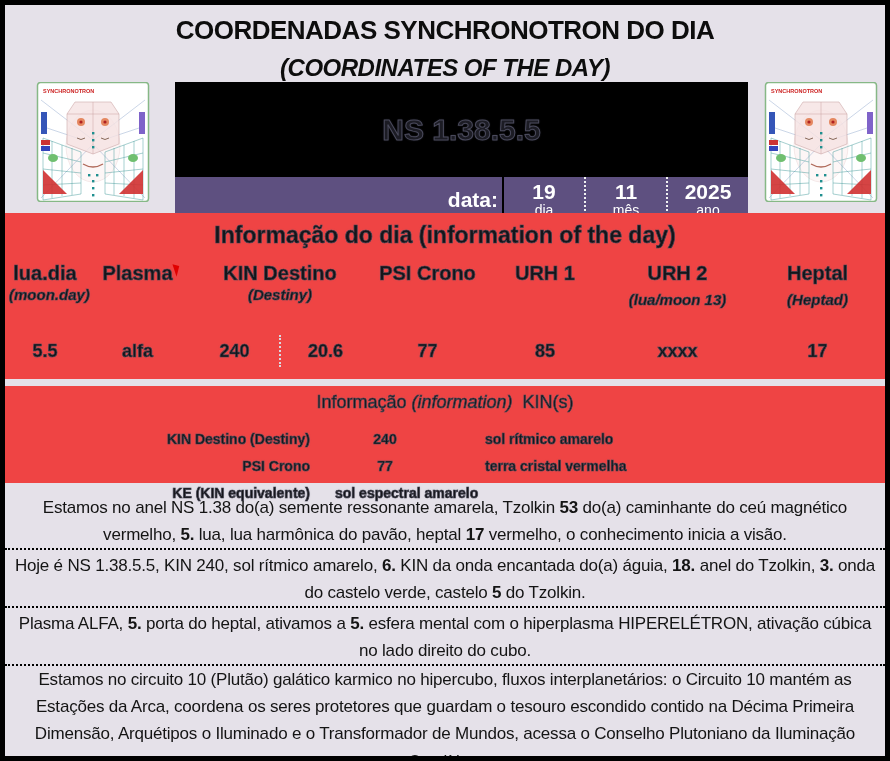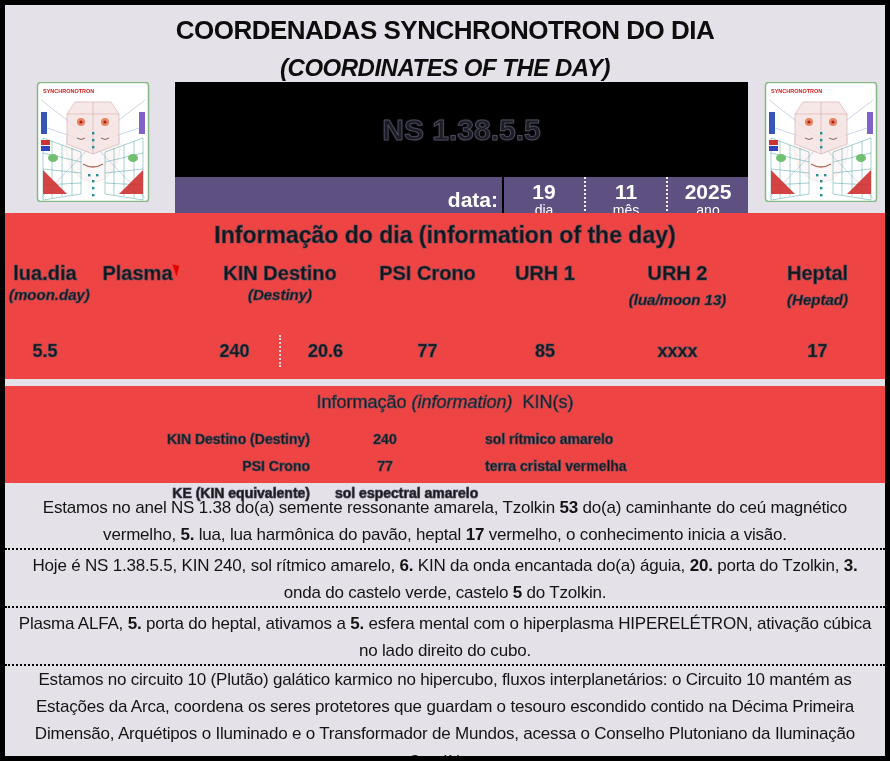--- a/index.html
+++ b/index.html
@@ -215,20 +215,23 @@
         </div>
         <div class="vals dark-text">
             <span class="val">5.5</span>
           </div>
       </div>
 
       <div class="col c1">
         <div class="hdr dark-text">
           <span class="lbl">Plasma</span>
         </div>
+        <div class="vals dark-text">
+            <span class="val">alfa</span>
+          </div>
       </div>
 
       <div class="col c2">
         <div class="hdr dark-text">
           <span class="lbl">KIN Destino</span>
           <span class="sub">(Destiny)</span>
         </div>
         <div class="vals dark-text">
           <span class="val">240</span>
           <span class="val">20.6</span>
@@ -299,21 +302,21 @@
     </div>
   </section>
 
   <section class="paragraphs" style="margin-top:7px;">
 
     <div class="para">
       <p><span>Estamos no anel NS 1.38 do(a) semente ressonante amarela, Tzolkin </span><span class="b">53</span><span> do(a) caminhante do ceú magnético vermelho,  </span><span class="b">5.</span><span> lua, lua harmônica do pavão, heptal </span><span class="b">17</span><span> vermelho, o conhecimento inicia a visão.</span></p>
     </div>
 
     <div class="para">
-      <p><span>Hoje é NS 1.38.5.5, KIN 240, sol rítmico amarelo, </span><span class="b">6.</span><span> KIN  da onda encantada do(a) águia, </span><span class="b">20.</span><span> porta do Tzolkin, </span><span class="b">3.</span><span> onda do castelo verde, castelo </span><span class="b">5</span><span> do Tzolkin.</span></p>
+      <p><span>Hoje é NS 1.38.5.5, KIN 240, sol rítmico amarelo, </span><span class="b">6.</span><span> KIN  da onda encantada do(a) águia, </span><span class="b">18.</span><span> anel do Tzolkin, </span><span class="b">3.</span><span> onda do castelo verde, castelo </span><span class="b">5</span><span> do Tzolkin.</span></p>
     </div>
 
     <div class="para">
       <p><span>Plasma ALFA, </span><span class="b">5.</span><span> porta do heptal, ativamos a </span><span class="b">5.</span><span> esfera mental com o hiperplasma HIPERELÉTRON, ativação cúbica no lado direito do cubo.</span></p>
     </div>
 
     <div class="para last">
       <p><span>Estamos no circuito 10 (Plutão) galático karmico no hipercubo, fluxos interplanetários: o Circuito 10 mantém as Estações da Arca, coordena os seres protetores que guardam o tesouro escondido contido na Décima Primeira Dimensão, Arquétipos o Iluminado e o Transformador de Mundos, acessa o Conselho Plutoniano da Iluminação Catalítica.</span></p>
     </div>
 

